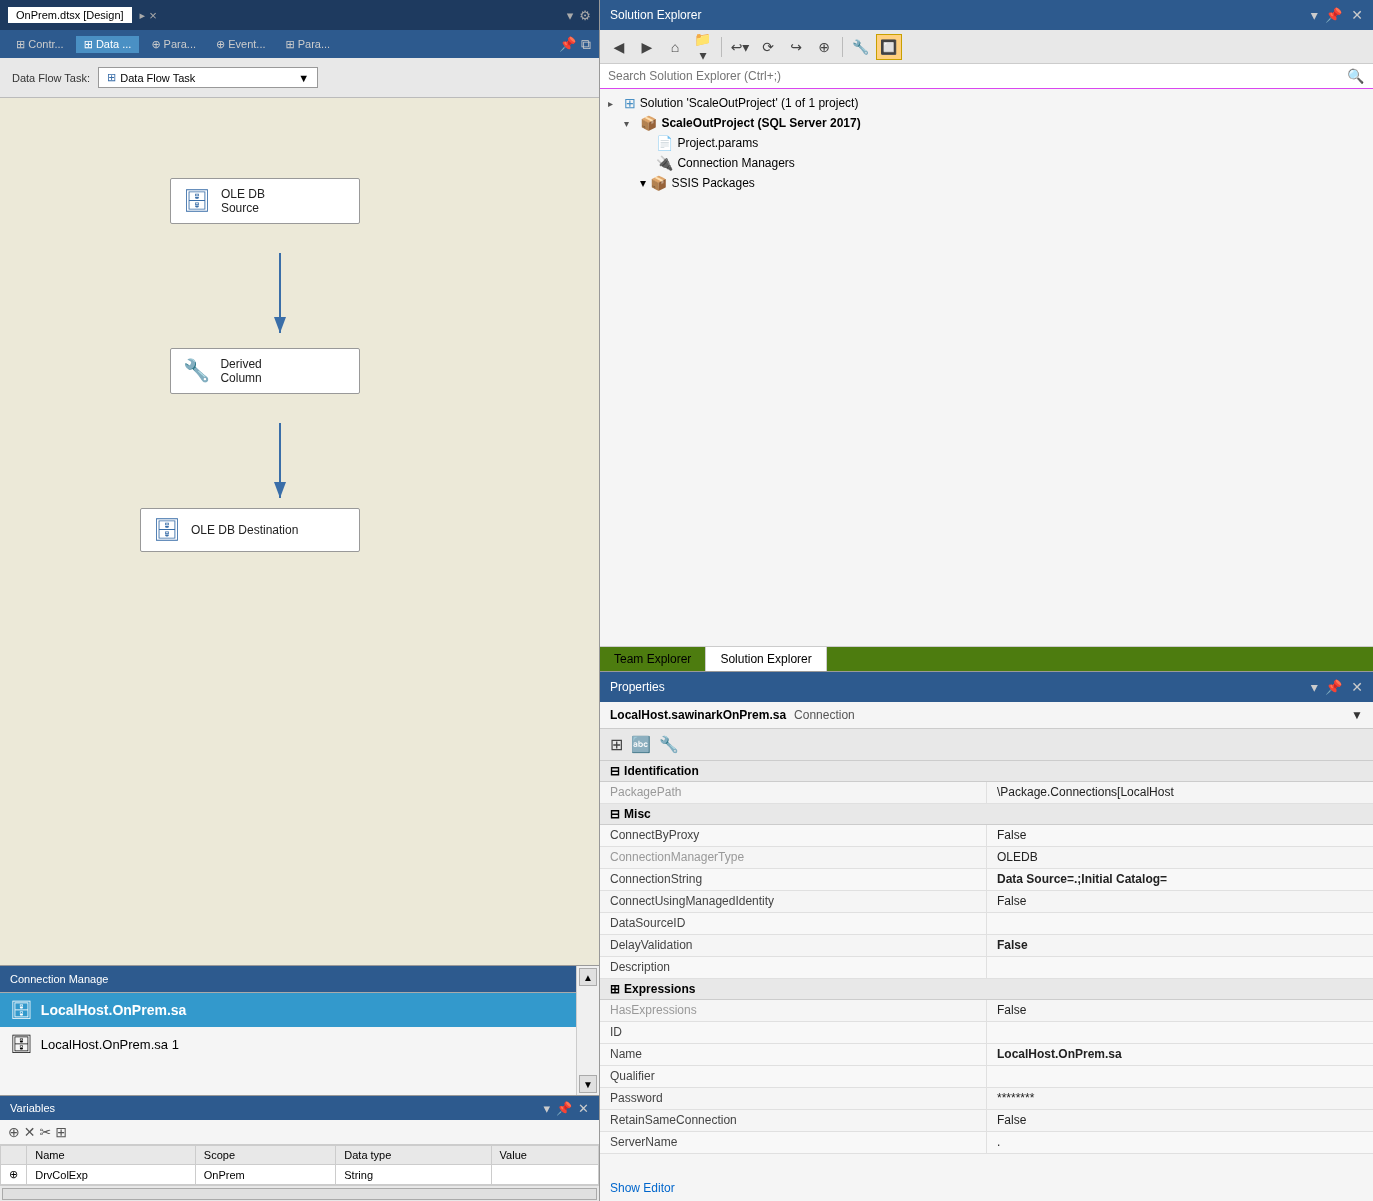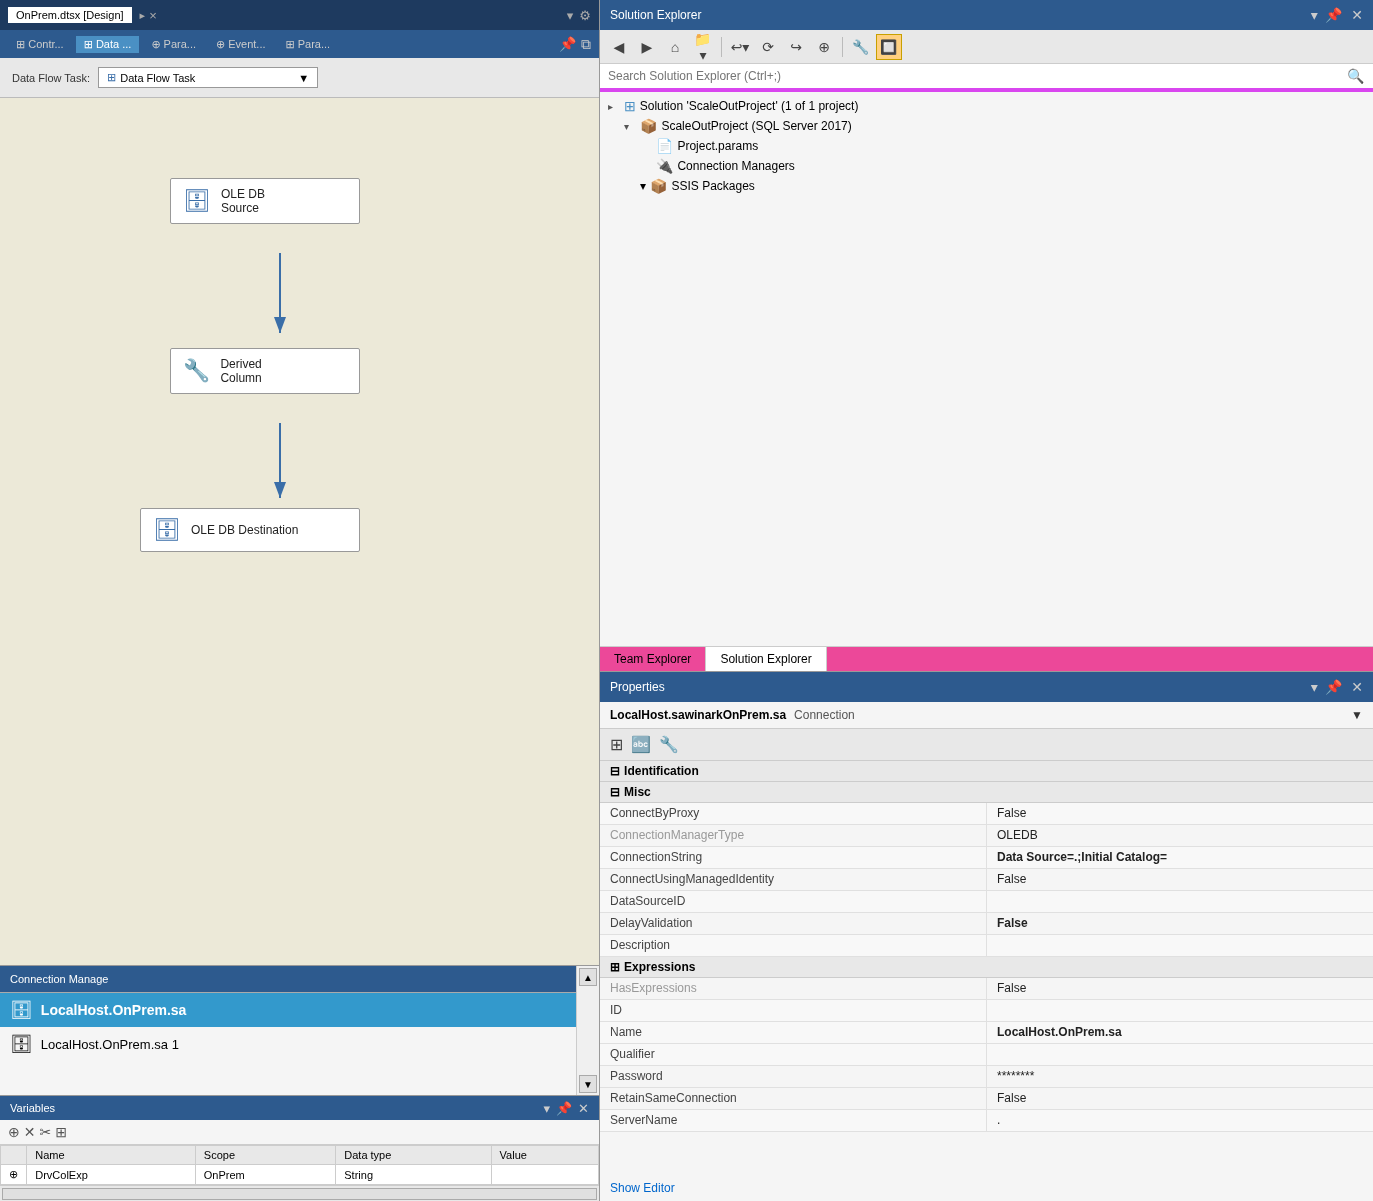--- a/index.html
+++ b/index.html
@@ -66,32 +66,32 @@
     .sol-title { flex: 1; font-size: 12px; }
     .sol-title-icons { display: flex; gap: 8px; color: #ccc; font-size: 14px; }
 
     
     .sol-toolbar { background: #e8e8e8; border-bottom: 1px solid #ccc; padding: 3px 6px; display: flex; align-items: center; gap: 2px; height: 34px; }
     .sol-toolbar-btn { background: transparent; border: 1px solid transparent; padding: 2px 4px; cursor: pointer; font-size: 14px; color: #444; display: flex; align-items: center; justify-content: center; width: 26px; height: 26px; }
     .sol-toolbar-btn.active { background: #ffd080; border-color: #c8a000; }
     .toolbar-divider { width: 1px; background: #bbb; height: 20px; margin: 0 3px; }
 
     
-    .sol-search { padding: 4px 8px; display: flex; align-items: center; border-bottom: 4px solid #d946ef; background: #fff; }
+    .sol-search { padding: 4px 8px; display: flex; align-items: center; border-bottom: 1px solid #d946ef; background: #fff; }
     .sol-search input { flex: 1; border: none; outline: none; font-size: 12px; color: #666; background: transparent; }
     .sol-search-icon { color: #666; font-size: 14px; }
 
     
     .tree { flex: 1; overflow-y: auto; padding: 4px 0; }
     .tree-item { display: flex; align-items: center; padding: 2px 8px; cursor: pointer; gap: 4px; font-size: 12px; }
     .tree-item .indent-1 { margin-left: 16px; }
     .tree-chevron { font-size: 10px; color: #555; width: 12px; }
 
     
-    .tab-switcher { display: flex; border-top: 1px solid #ccc; background: #ec4899; margin-top: 24px; }
+    .tab-switcher { display: flex; border-top: 1px solid #ccc; background: #4d7c0f; margin-top: 24px; }
     .tab-switch-item { padding: 5px 14px; font-size: 12px; cursor: pointer; border-right: 1px solid #ccc; }
     .tab-switch-item.active { background: #fff; border-bottom: none; }
 
     
     .props-panel { display: flex; flex-direction: column; height: 530px; border-top: 1px solid #999; background: #f5f5f5; }
     .props-title-bar { background: #2d5a8e; color: #fff; padding: 4px 10px; font-size: 12px; display: flex; align-items: center; height: 30px; }
     .props-title { flex: 1; }
     .props-title-icons { display: flex; gap: 8px; color: #ccc; font-size: 14px; }
 
     .props-header { padding: 6px 10px; font-size: 12px; border-bottom: 1px solid #ccc; display: flex; align-items: center; gap: 8px; background: #f5f5f5; }
@@ -302,21 +302,21 @@
 
     <div class="tree">
       <div class="tree-item">
         <span class="tree-chevron">▸</span>
         <span style="color:#4a90c4; font-size:14px;">⊞</span>
         <span>Solution 'ScaleOutProject' (1 of 1 project)</span>
       </div>
       <div class="tree-item">
         <span class="tree-chevron indent-1" style="margin-left:16px;">▾</span>
         <span style="font-size:14px;">📦</span>
-        <span style="font-weight:400;">ScaleOutProject (SQL Server 2017)</span>
+        <span style="font-weight:700;">ScaleOutProject (SQL Server 2017)</span>
       </div>
       <div class="tree-item">
         <span style="margin-left:48px; font-size:14px;">📄</span>
         <span>Project.params</span>
       </div>
       <div class="tree-item">
         <span style="margin-left:48px; font-size:14px;">🔌</span>
         <span>Connection Managers</span>
       </div>
       <div class="tree-item">
@@ -354,20 +354,24 @@
       <span class="props-toolbar-btn">🔤</span>
       <span class="props-toolbar-btn">🔧</span>
     </div>
 
     <div class="props-grid">
 
       <div class="props-section-header">
         <span>⊟</span>
         <span>Identification</span>
       </div>
+      <div class="props-row">
+        <span class="props-key disabled">PackagePath</span>
+        <span class="props-value">\Package.Connections[LocalHost</span>
+      </div>
 
       <div class="props-section-header">
         <span>⊟</span>
         <span>Misc</span>
       </div>
       <div class="props-row alt">
         <span class="props-key">ConnectByProxy</span>
         <span class="props-value">False</span>
       </div>
       <div class="props-row">

